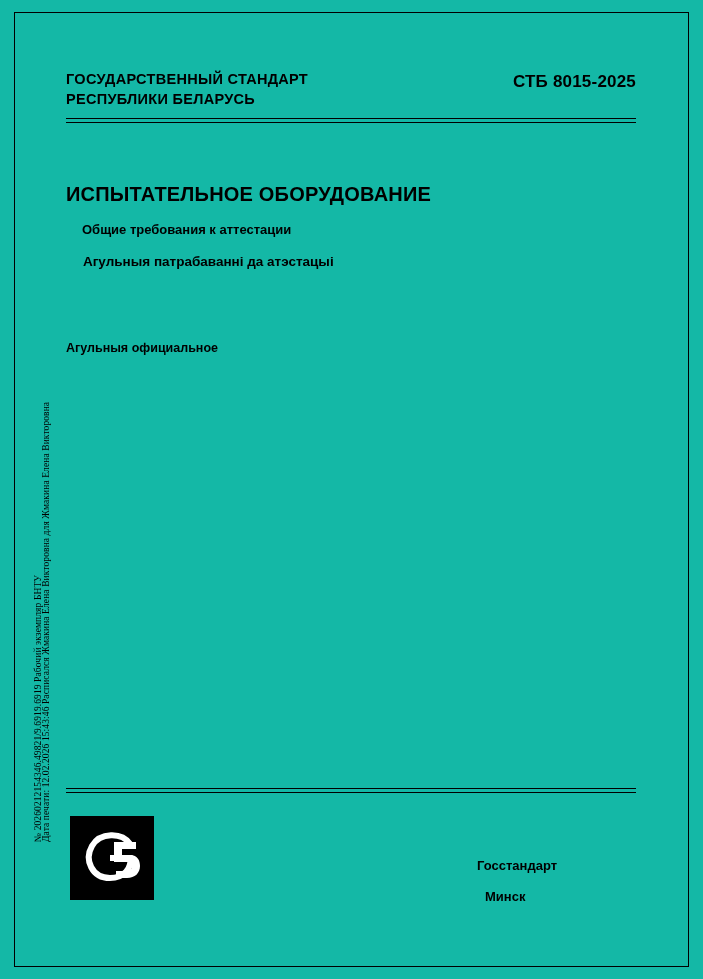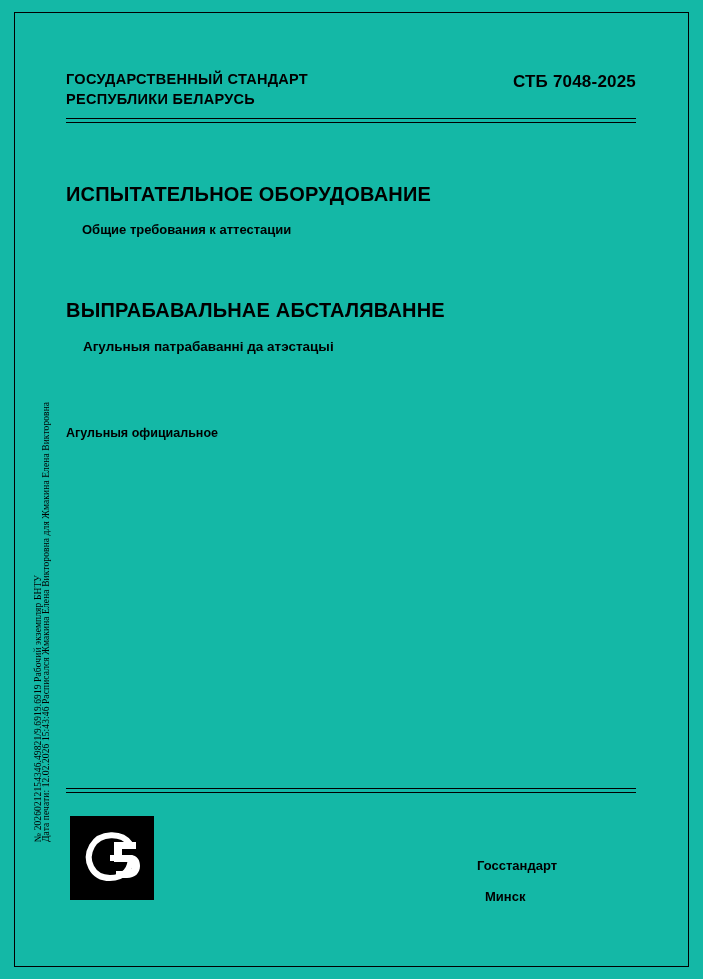--- a/index.html
+++ b/index.html
@@ -172,29 +172,28 @@
 <body>
 
 <div class="page">
   <div class="page-border"></div>
 
   <div class="header">
     <div class="header-left">
       <div>ГОСУДАРСТВЕННЫЙ СТАНДАРТ</div>
       <div>РЕСПУБЛИКИ БЕЛАРУСЬ</div>
     </div>
-    <div class="header-right">СТБ 7048-2025</div>
+    <div class="header-right">СТБ 8015-2025</div>
   </div>
 
   <div class="rule-double" id="rule-top"></div>
 
   <div class="titles">
     <h1 class="title-ru">ИСПЫТАТЕЛЬНОЕ ОБОРУДОВАНИЕ</h1>
     <p class="subtitle-ru">Общие требования к аттестации</p>
-    <h1 class="title-be">ВЫПРАБАВАЛЬНАЕ АБСТАЛЯВАННЕ</h1>
     <p class="subtitle-be">Агульныя патрабаванні да атэстацыі</p>
     <p class="official">Агульныя официальное</p>
   </div>
 
   <div class="side-stamp">
     <div class="line line1">№ 20260212154346.49821/9.6919.6919 Рабочий экземпляр БНТУ</div>
     <div class="line line2">Дата печати: 12.02.2026 15:43:46 Расписался Жмакина Елена Викторовна для Жмакина Елена Викторовна</div>
   </div>
 
   <div class="rule-double" id="rule-bottom"></div>

